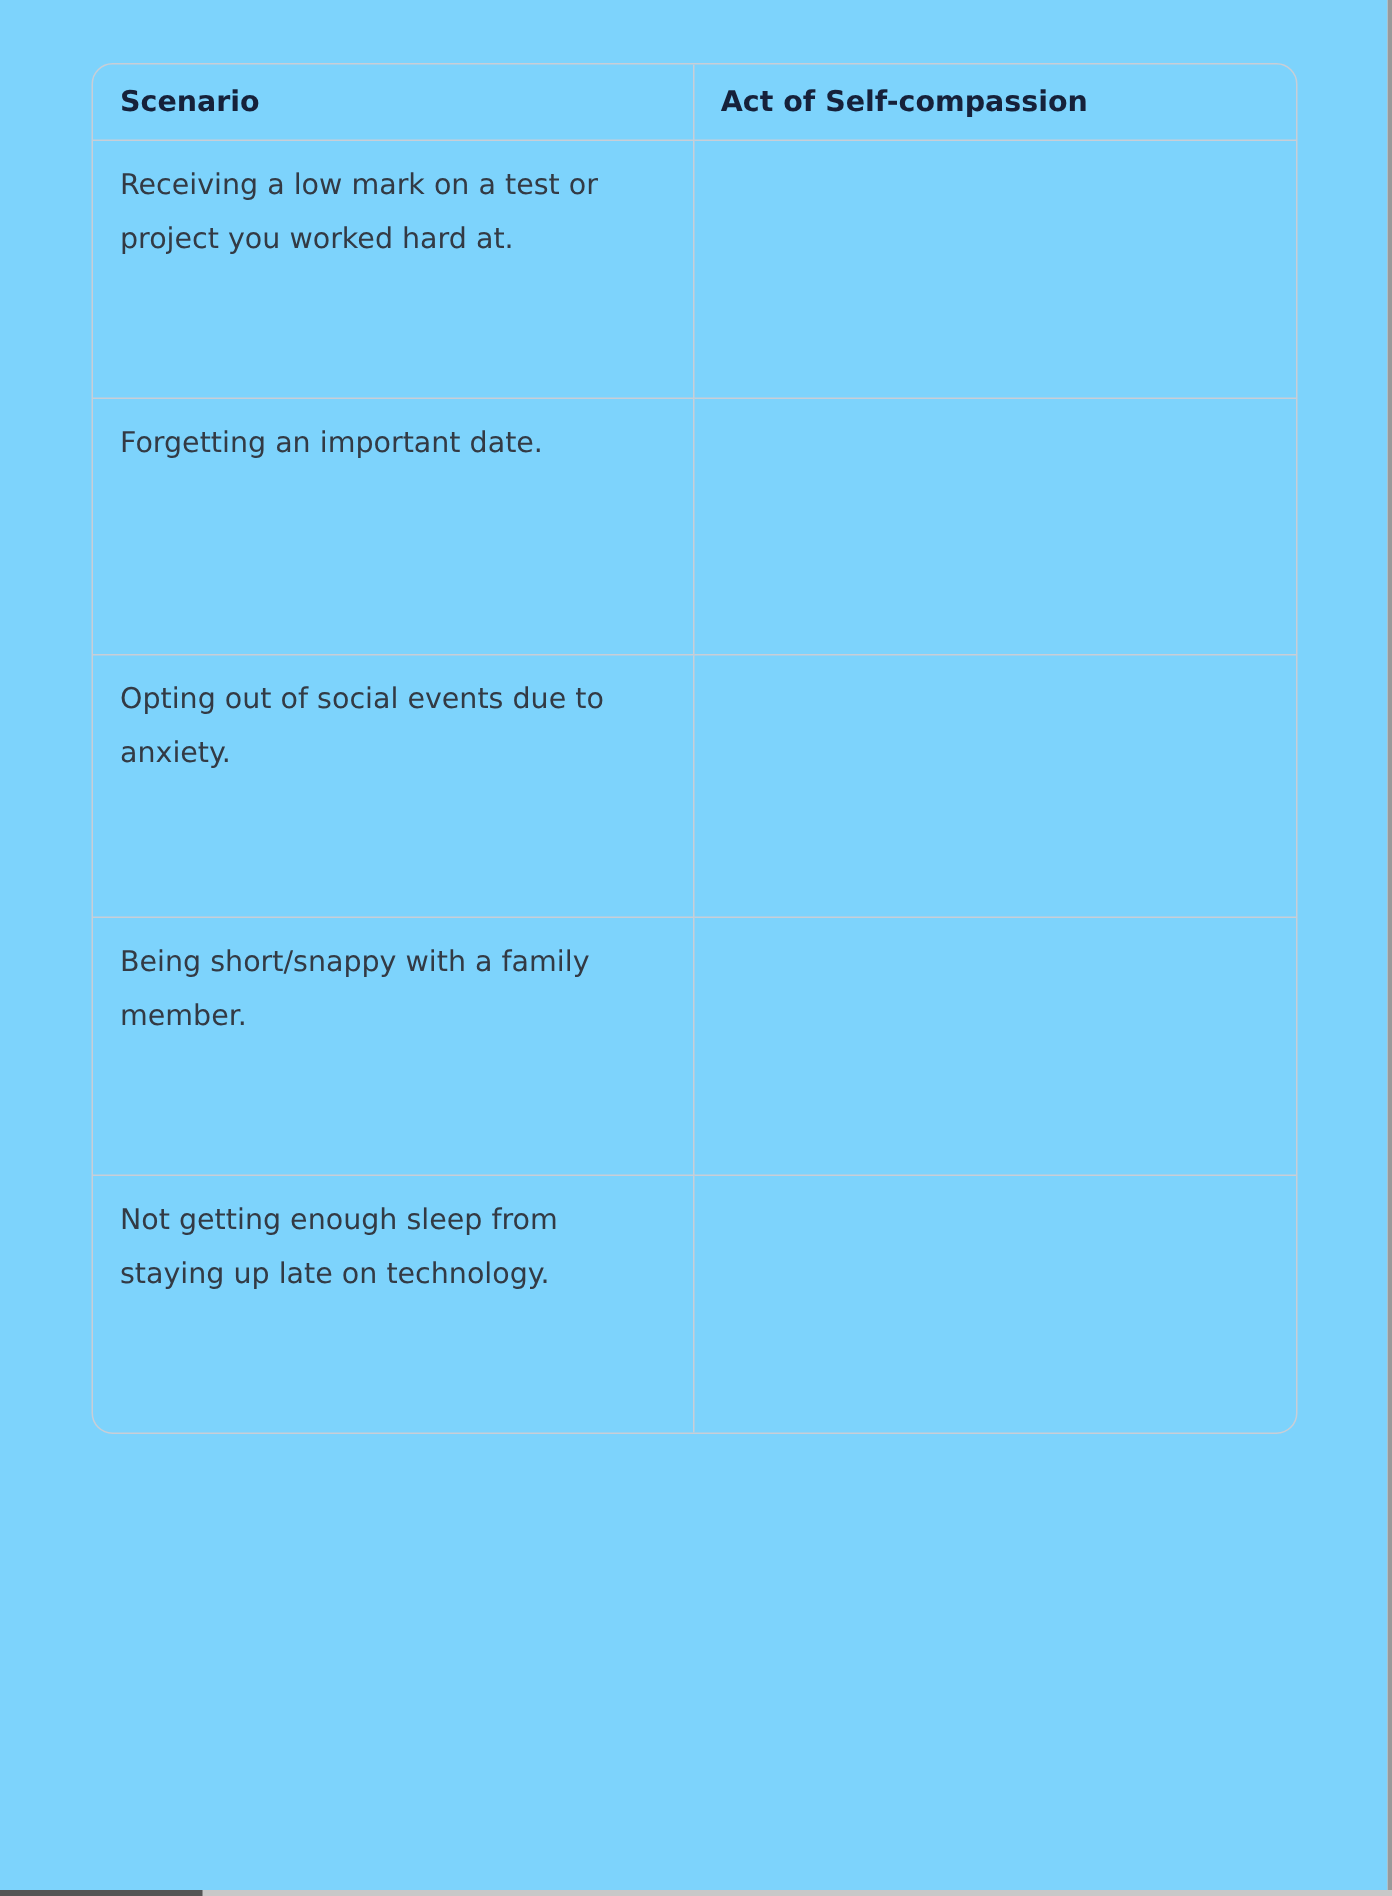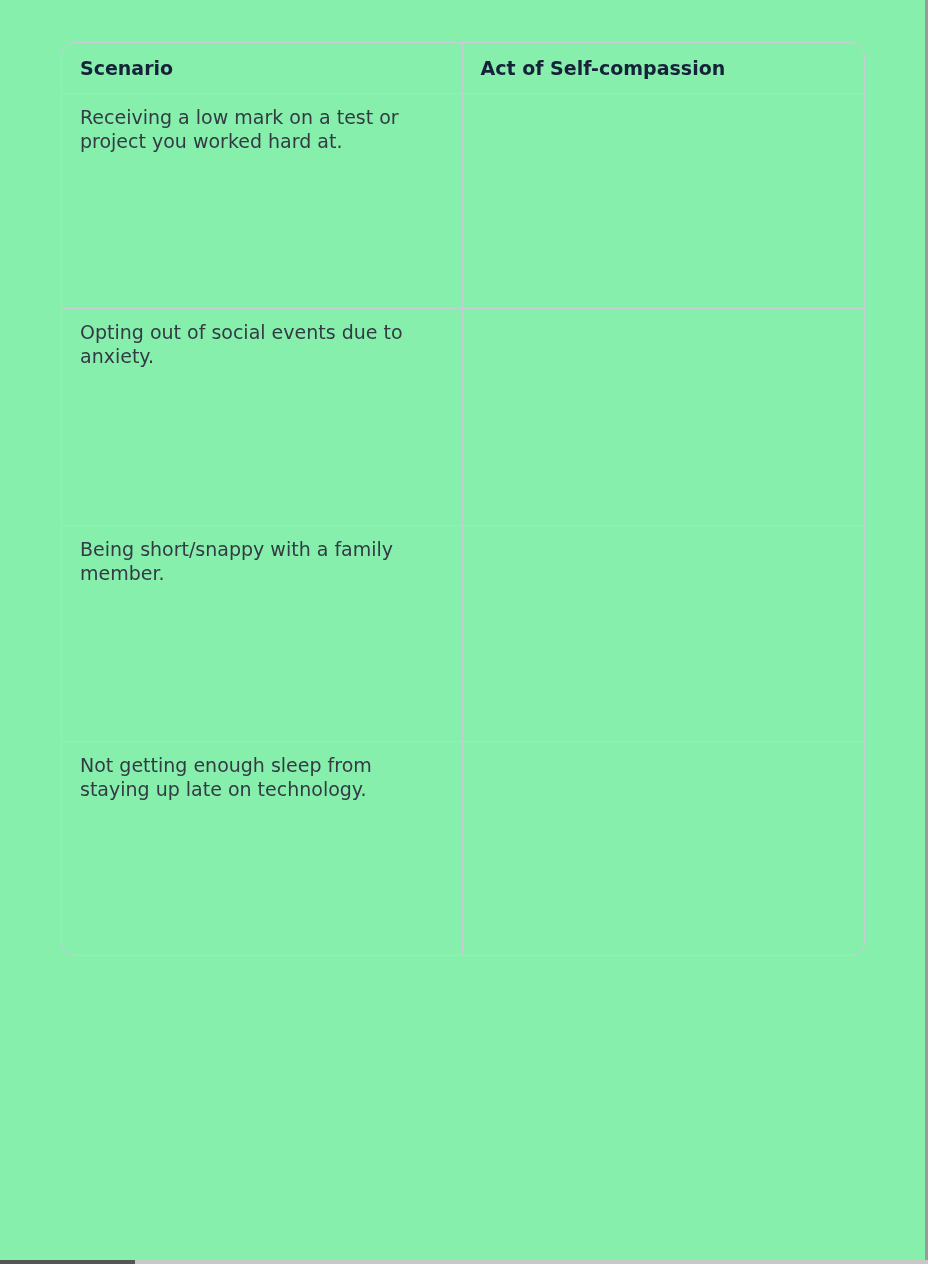--- a/index.html
+++ b/index.html
@@ -1,30 +1,30 @@
 <!DOCTYPE html>
 <html><head>
 <meta charset="utf-8">
 <style>
   html, body { margin:0; padding:0; }
   body { width:928px; height:1264px; background:#ffffff; position:relative; overflow:hidden;
          font-family:"DejaVu Sans", sans-serif; }
-  .page { position:absolute; left:0; top:0; width:925px; height:1260px; background:#86efac; }
+  .page { position:absolute; left:0; top:0; width:925px; height:1260px; background:#7dd3fc; }
   .right-edge { position:absolute; left:925px; top:0; width:3px; height:1264px; background:#9a9a9a; }
   .bottom-strip { position:absolute; left:0; top:1260px; width:928px; height:4px; background:#c8c8c8; }
   .bottom-dark { position:absolute; left:0; top:1260px; width:135px; height:4px; background:#555; }
   .tbl-wrap { position:absolute; left:61px; top:42px; width:802px; height:912px;
               border:1px solid #c9ced6; border-radius:14px; overflow:hidden; }
   table { border-collapse:collapse; width:100%; height:100%; table-layout:fixed; }
   th, td { border-right:1px solid #c9ced6; border-bottom:1px solid #c9ced6; vertical-align:top;
            text-align:left; padding:0 18px; }
   th:last-child, td:last-child { border-right:none; }
   tr:last-child td { border-bottom:none; }
   th { height:50px; font-size:19px; font-weight:bold; color:#16213a; padding-top:14px; box-sizing:border-box; }
-  td { font-size:19px; color:#333a44; line-height:24px; padding-top:11px; box-sizing:border-box; }
+  td { font-size:19px; color:#333a44; line-height:36px; padding-top:11px; box-sizing:border-box; }
   col.c1 { width:400px; }
 </style>
 </head>
 <body>
 
 <div class="page">
   <div class="tbl-wrap">
     <table>
       <colgroup>
           <col class="c1">
@@ -34,20 +34,24 @@
         <tr>
           <th>Scenario</th>
           <th>Act of Self-compassion</th>
         </tr>
       </thead>
       <tbody>
         <tr style="height:108px">
           <td>Receiving a low mark on a test or project you worked hard at.</td>
           <td></td>
         </tr>
+        <tr style="height:107px">
+          <td>Forgetting an important date.</td>
+          <td></td>
+        </tr>
         <tr style="height:109px">
           <td>Opting out of social events due to anxiety.</td>
           <td></td>
         </tr>
         <tr style="height:108px">
           <td>Being short/snappy with a family member.</td>
           <td></td>
         </tr>
         <tr style="height:107px">
           <td>Not getting enough sleep from staying up late on technology.</td>

